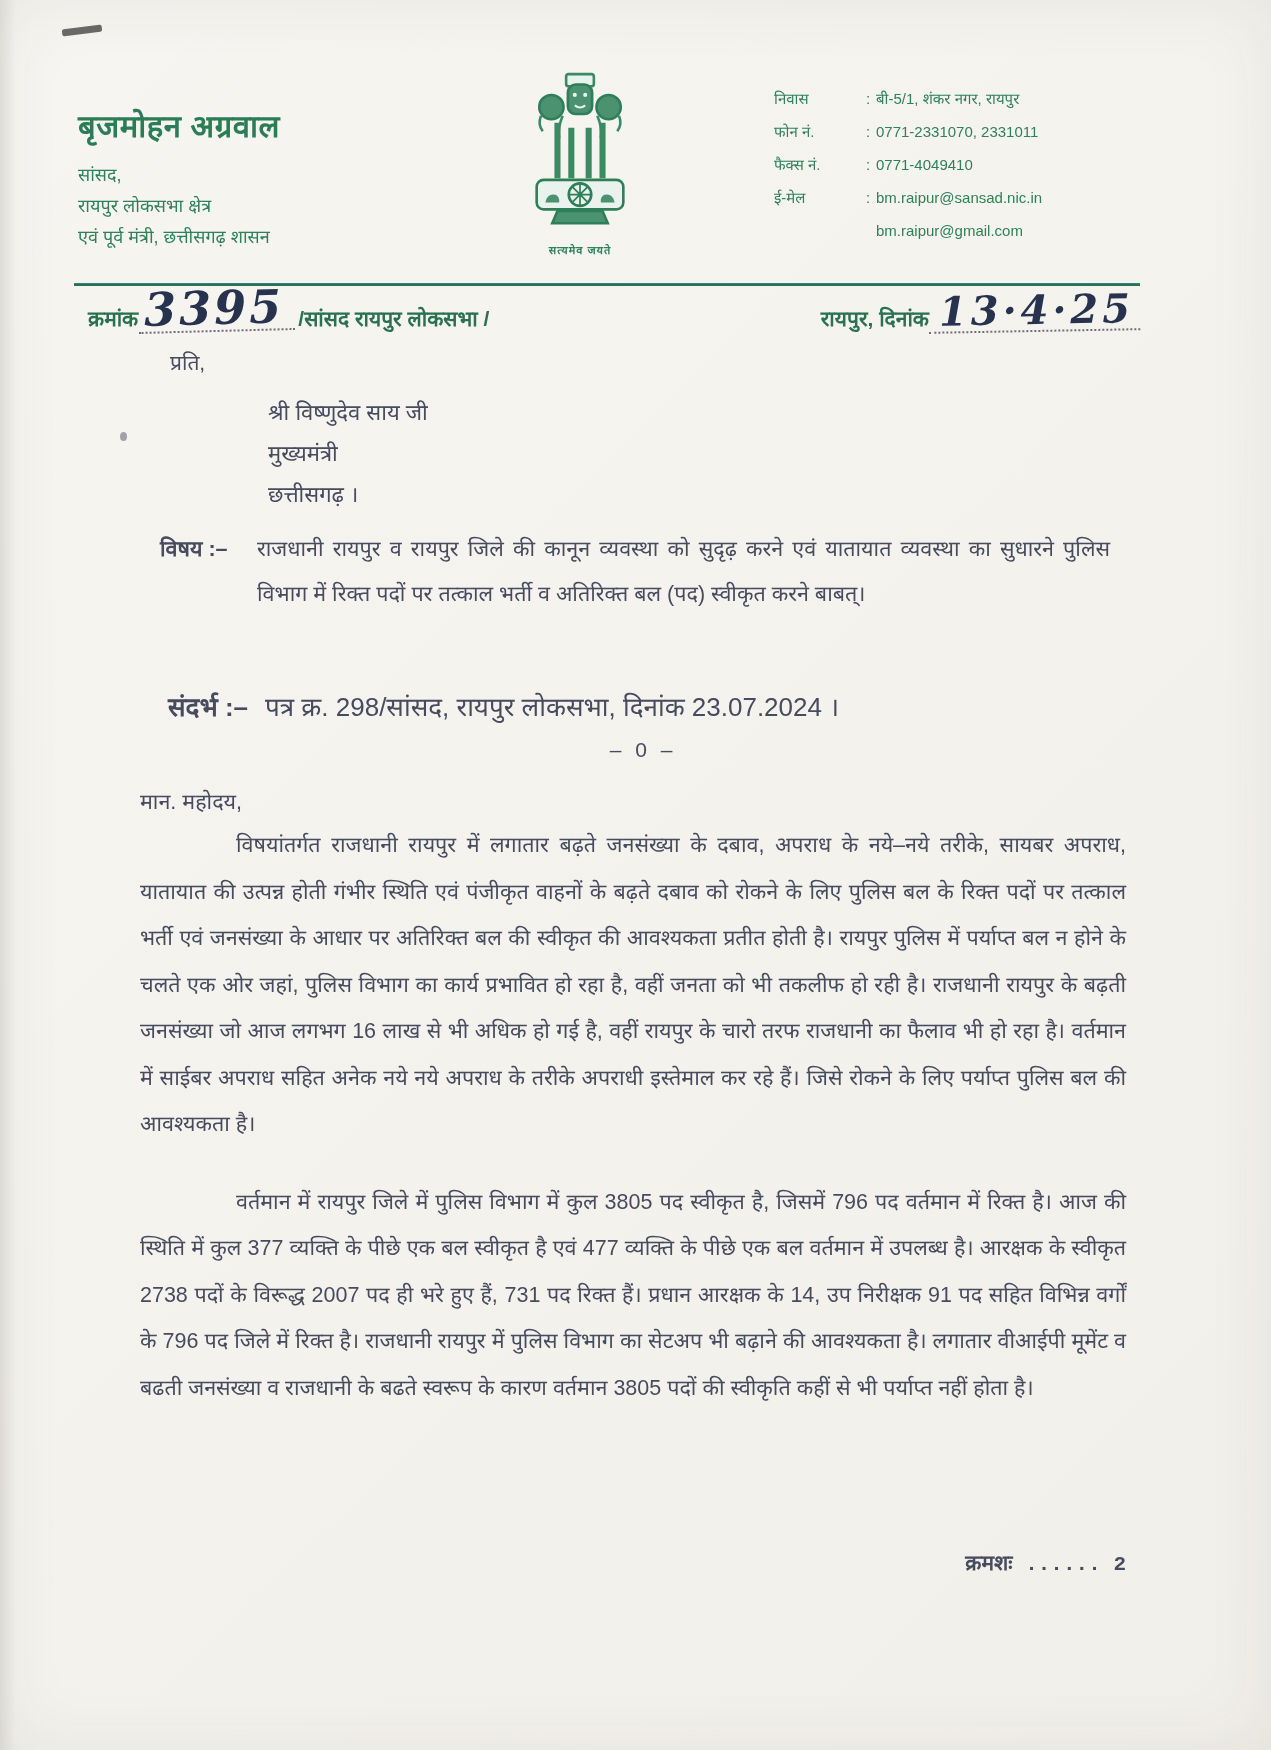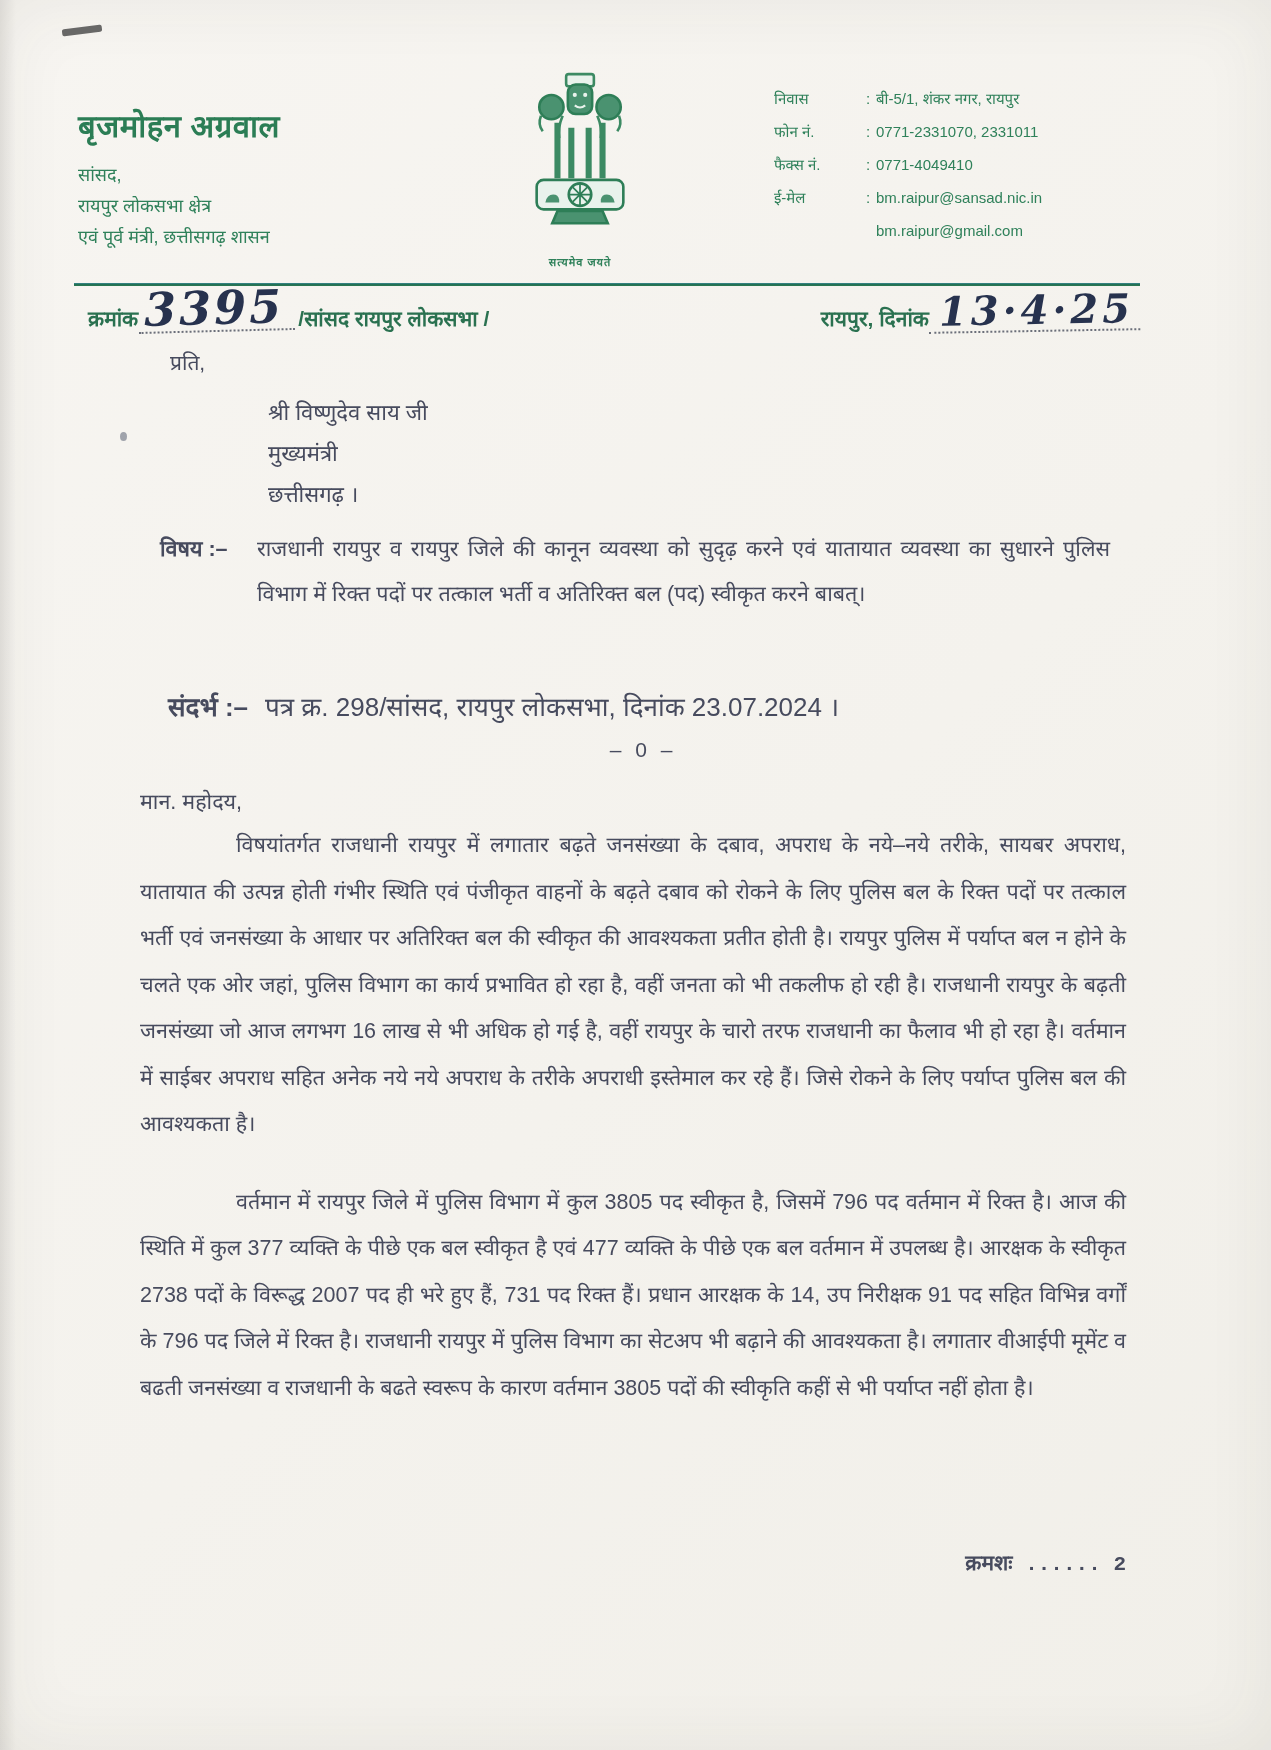--- a/index.html
+++ b/index.html
@@ -18,21 +18,21 @@
   .corner-mark{position:absolute;left:62px;top:27px;width:40px;height:7px;
     background:#3a3a3a;transform:rotate(-7deg);border-radius:2px;opacity:.75;}
   .margin-dot{position:absolute;left:120px;top:432px;width:7px;height:9px;
     background:#8b8f9a;border-radius:50%;opacity:.8;}
 
   
   .lh-left{position:absolute;left:78px;top:80px;width:280px;text-align:left;color:#2b7d55;margin-top:24px;}
   .lh-name{font-size:31px;font-weight:bold;letter-spacing:.5px;margin-bottom:14px;color:#2b7d55;}
   .lh-sub{font-size:18px;font-weight:normal;line-height:31px;color:#2f815a;}
   .emblem-wrap{position:absolute;left:520px;top:70px;width:120px;text-align:center;}
-  .emblem-caption{font-size:11px;color:#2f815a;font-weight:bold;margin-top:14px;letter-spacing:1px;}
+  .emblem-caption{font-size:11px;color:#2f815a;font-weight:bold;margin-top:2px;letter-spacing:1px;}
   .lh-right{position:absolute;left:774px;top:82px;width:340px;color:#2f815a;font-weight:normal;font-size:15px;line-height:33px;}
   .contact-row{display:grid;grid-template-columns:86px 16px 1fr;}
   .contact-label{white-space:nowrap;}
   .contact-sep{text-align:center;}
   .contact-value{white-space:nowrap;}
   .divider{position:absolute;left:74px;top:283px;width:1066px;height:3px;
     background:linear-gradient(to bottom,#3b8a93 0%,#1f6b4a 60%,#2e7e57 100%);}
 
   
   .ref-row{position:absolute;left:88px;top:288px;width:1052px;display:flex;

